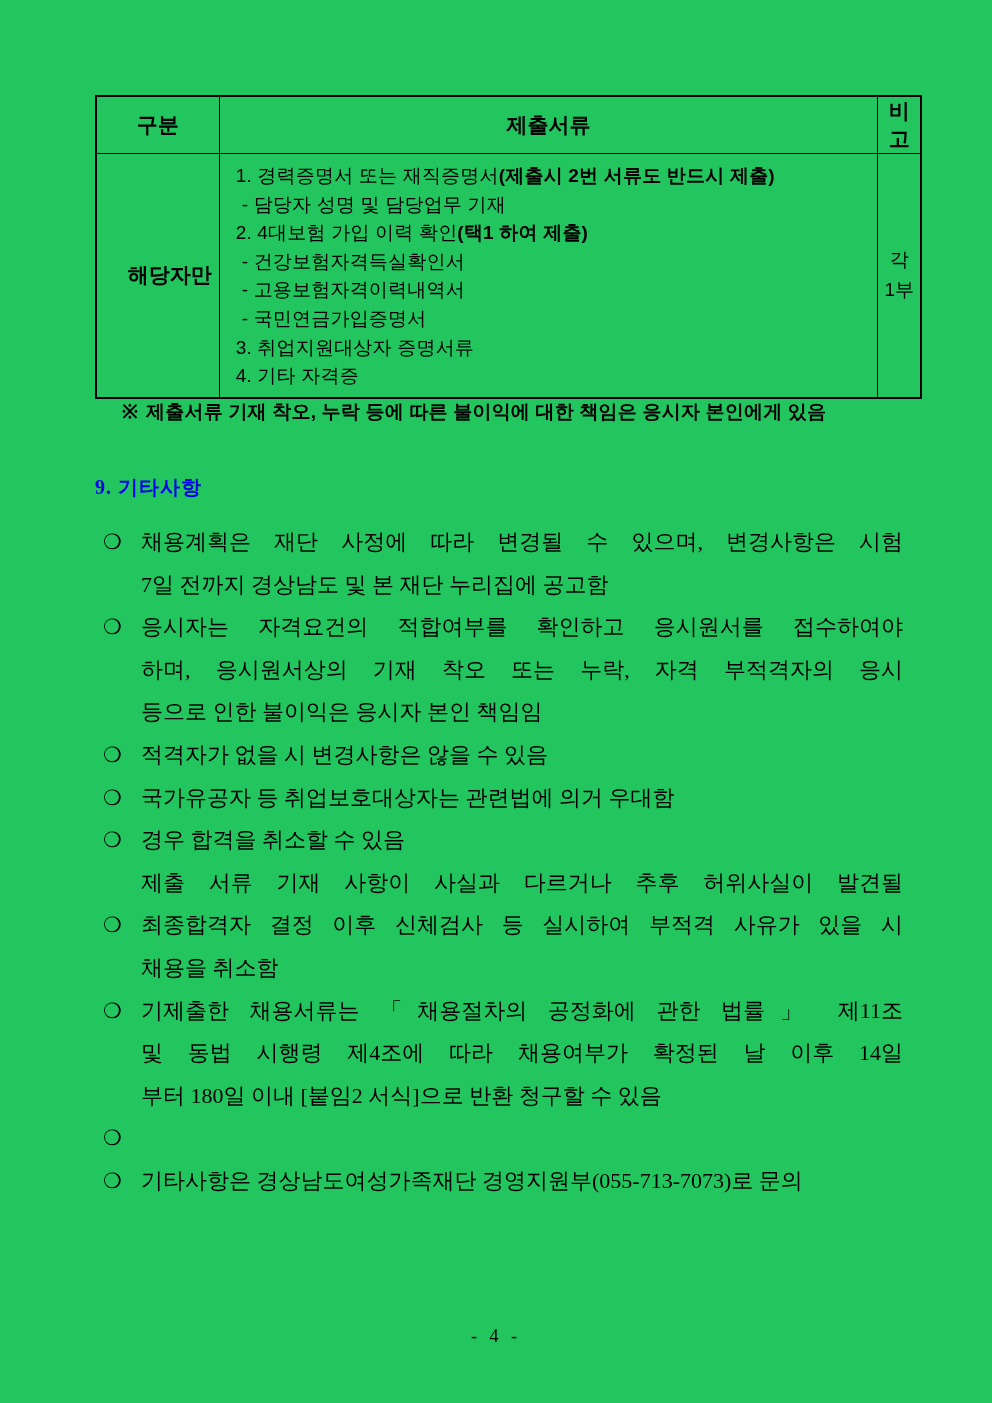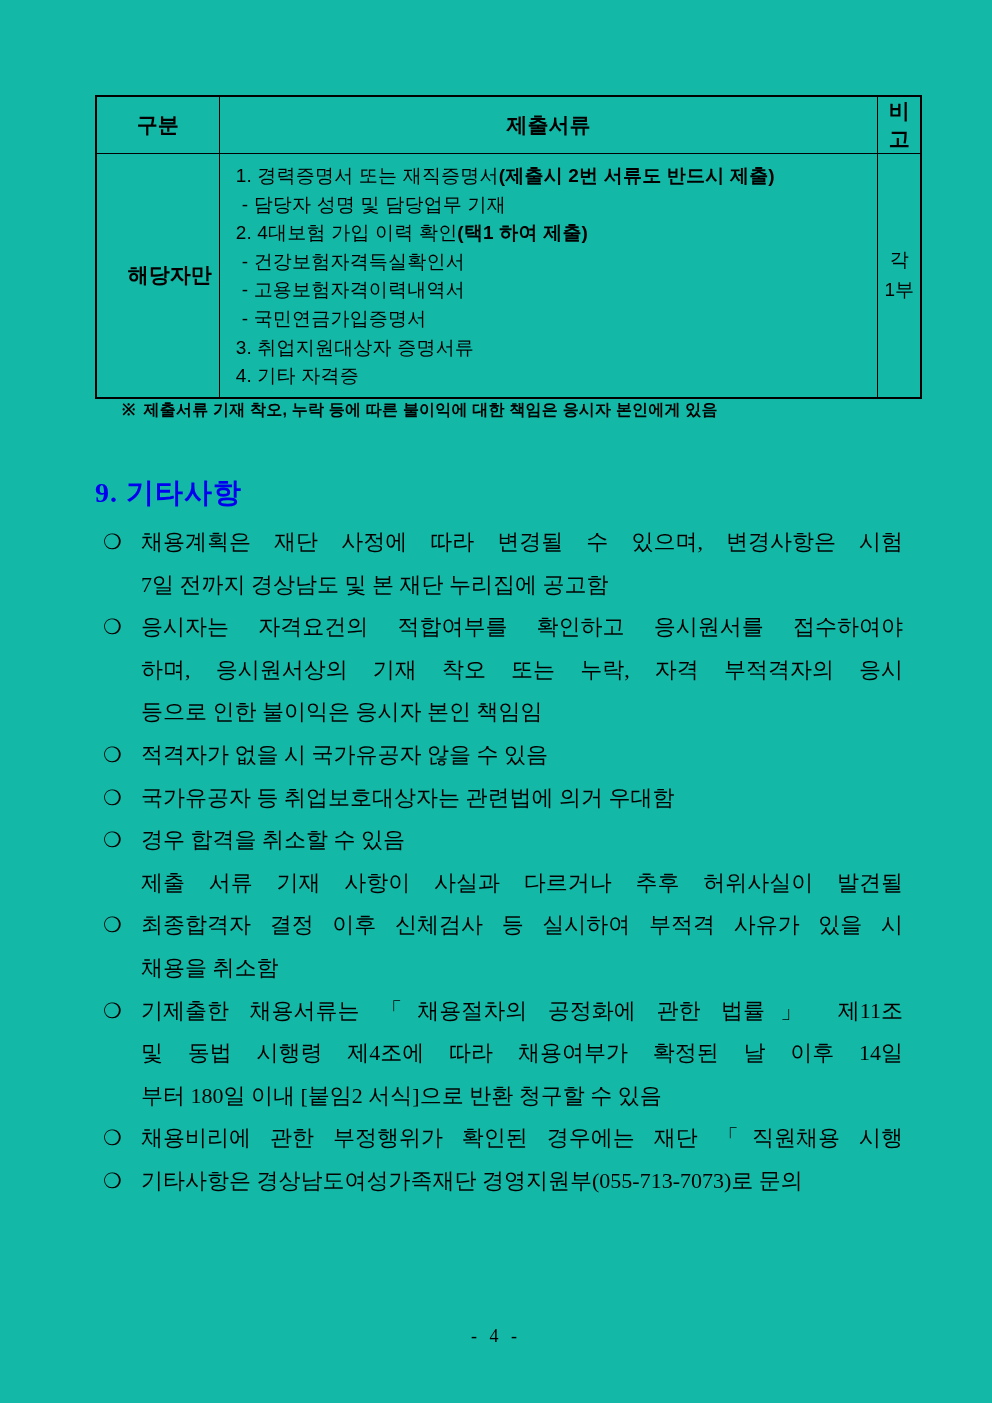--- a/index.html
+++ b/index.html
@@ -1,21 +1,21 @@
 <!DOCTYPE html>
 <html><head>
 <meta charset="utf-8">
 <style>
   * { margin: 0; padding: 0; box-sizing: border-box; }
   html, body { background: #ffffff; }
   .page {
     position: relative;
     width: 992px;
     height: 1403px;
-    background: #14b8a6;
+    background: #22c55e;
     font-family: "Liberation Serif", serif;
     color: #000000;
     overflow: hidden;
   }
 
   
   .doc-table {
     position: absolute;
     left: 95px;
     top: 95px;
@@ -62,34 +62,34 @@
     text-align: center;
     line-height: 30px;
   }
 
   
   .note {
     position: absolute;
     left: 122px;
     top: 398px;
     font-family: "Liberation Sans", sans-serif;
-    font-size: 16px;
+    font-size: 19px;
     font-weight: bold;
     white-space: nowrap;
     letter-spacing: 0.2px;
   }
   .note .note-marker { padding-right: 8px; }
 
   
   .section-heading {
     position: absolute;
     left: 95px;
     top: 474px;
     font-family: "Liberation Serif", serif;
-    font-size: 28px;
+    font-size: 20px;
     font-weight: bold;
     color: #0000ee;
     letter-spacing: 1px;
   }
 
   
   .bullet-list {
     position: absolute;
     left: 103px;
     top: 521px;
@@ -177,21 +177,21 @@
       <div class="lines">
         <div class="bline just">응시자는 자격요건의 적합여부를 확인하고 응시원서를 접수하여야</div>
         <div class="bline just">하며, 응시원서상의 기재 착오 또는 누락, 자격 부적격자의 응시</div>
         <div class="bline">등으로 인한 불이익은 응시자 본인 책임임</div>
       </div>
     </div>
 
     <div class="bullet-item">
       <span class="marker">❍</span>
       <div class="lines">
-        <div class="bline">적격자가 없을 시 국가유공자 않을 수 있음</div>
+        <div class="bline">적격자가 없을 시 변경사항은 않을 수 있음</div>
       </div>
     </div>
 
     <div class="bullet-item">
       <span class="marker">❍</span>
       <div class="lines">
         <div class="bline">국가유공자 등 취업보호대상자는 관련법에 의거 우대함</div>
       </div>
     </div>
 
@@ -216,21 +216,20 @@
       <div class="lines">
         <div class="bline just">기제출한 채용서류는 「채용절차의 공정화에 관한 법률」 제11조</div>
         <div class="bline just">및 동법 시행령 제4조에 따라 채용여부가 확정된 날 이후 14일</div>
         <div class="bline">부터 180일 이내 [붙임2 서식]으로 반환 청구할 수 있음</div>
       </div>
     </div>
 
     <div class="bullet-item">
       <span class="marker">❍</span>
       <div class="lines">
-        <div class="bline just">채용비리에 관한 부정행위가 확인된 경우에는 재단 「직원채용 시행</div>
       </div>
     </div>
 
     <div class="bullet-item">
       <span class="marker">❍</span>
       <div class="lines">
         <div class="bline">기타사항은 경상남도여성가족재단 경영지원부(055-713-7073)로 문의</div>
       </div>
     </div>
 

